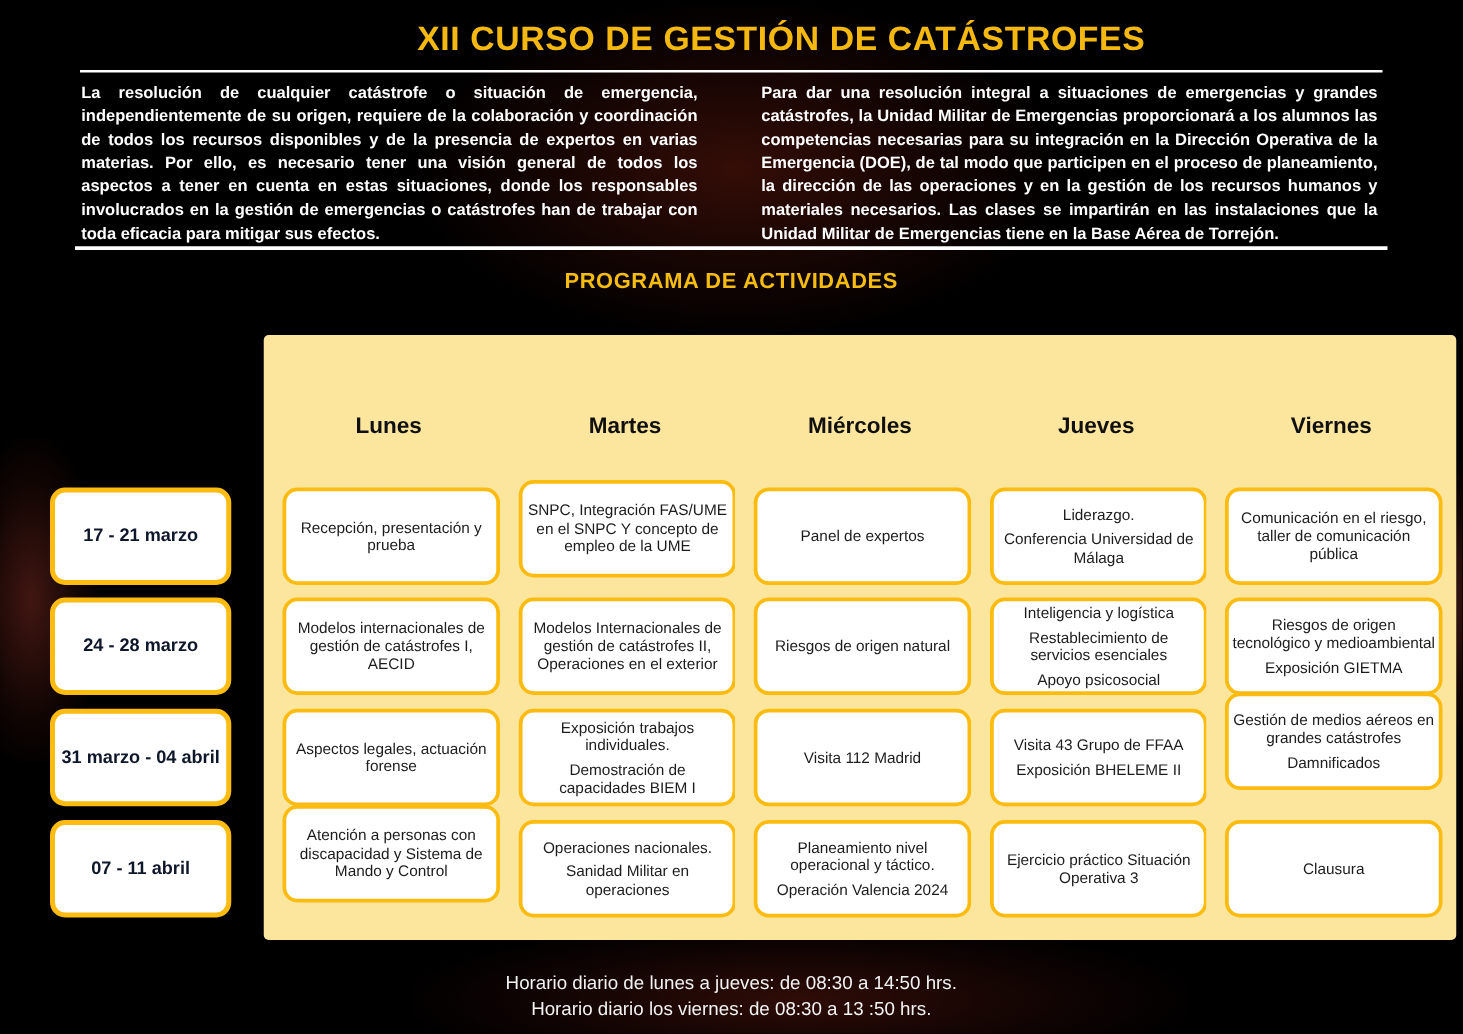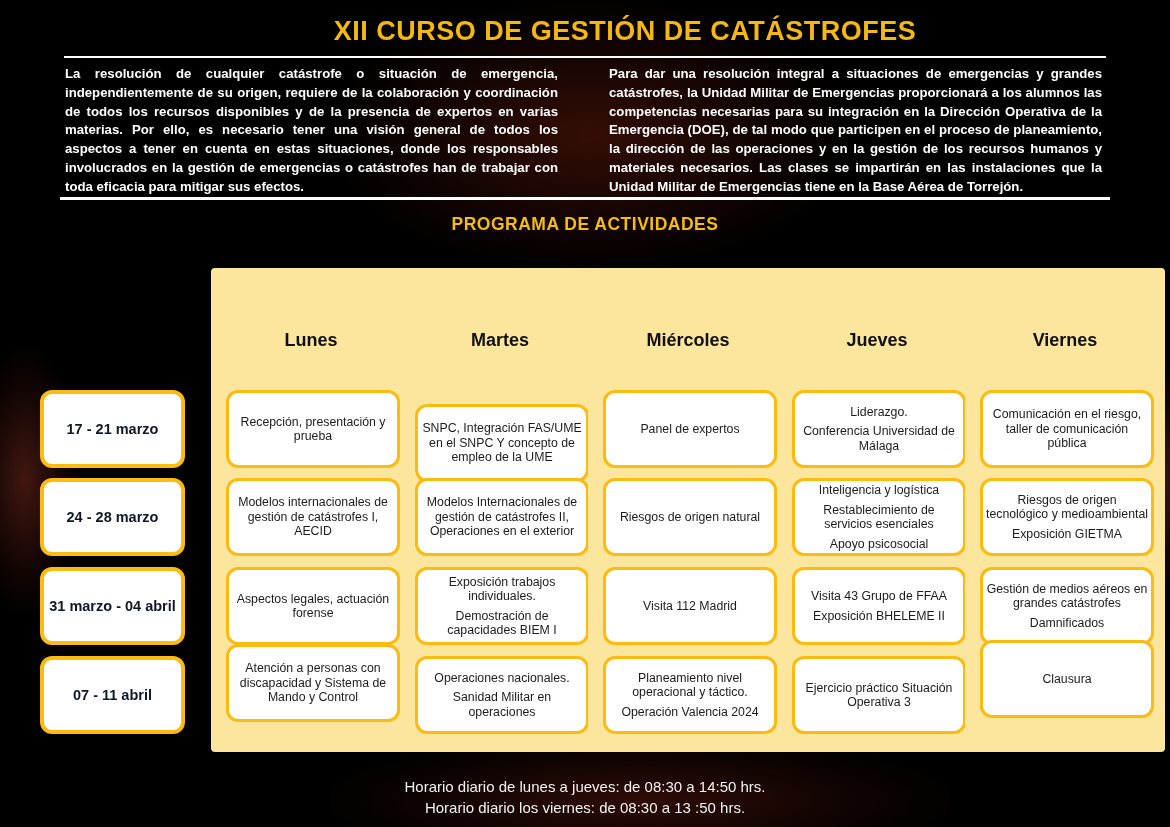--- a/index.html
+++ b/index.html
@@ -114,21 +114,21 @@
         </div>
         <div class="cell" style="top: 299px;">
           <div class="cell-line">Aspectos legales, actuación forense</div>
         </div>
         <div class="cell" style="top: 376px;">
           <div class="cell-line">Atención a personas con discapacidad y Sistema de Mando y Control</div>
         </div>
       </div>
       <div class="day-column" style="left: 400px;">
         <div class="day-header">Martes</div>
-        <div class="cell" style="top: 136px;">
+        <div class="cell" style="top: 116px;">
           <div class="cell-line">SNPC, Integración FAS/UME en el SNPC Y concepto de empleo de la UME</div>
         </div>
         <div class="cell" style="top: 210px;">
           <div class="cell-line">Modelos Internacionales de gestión de catástrofes II, Operaciones en el exterior</div>
         </div>
         <div class="cell" style="top: 299px;">
           <div class="cell-line">Exposición trabajos individuales.</div>
           <div class="cell-line">Demostración de capacidades BIEM I</div>
         </div>
         <div class="cell" style="top: 388px;">
@@ -173,25 +173,25 @@
       </div>
       <div class="day-column" style="left: 965px;">
         <div class="day-header">Viernes</div>
         <div class="cell" style="top: 122px;">
           <div class="cell-line">Comunicación en el riesgo, taller de comunicación pública</div>
         </div>
         <div class="cell" style="top: 210px;">
           <div class="cell-line">Riesgos de origen tecnológico y medioambiental</div>
           <div class="cell-line">Exposición GIETMA</div>
         </div>
-        <div class="cell" style="top: 299px;">
+        <div class="cell" style="top: 286px;">
           <div class="cell-line">Gestión de medios aéreos en grandes catástrofes</div>
           <div class="cell-line">Damnificados</div>
         </div>
-        <div class="cell" style="top: 372px;">
+        <div class="cell" style="top: 388px;">
           <div class="cell-line">Clausura</div>
         </div>
       </div>
       <div class="date-label" style="top: 390px;">17 - 21 marzo</div>
       <div class="date-label" style="top: 478px;">24 - 28 marzo</div>
       <div class="date-label" style="top: 567px;">31 marzo - 04 abril</div>
       <div class="date-label" style="top: 656px;">07 - 11 abril</div>
     </div>
 
   <div class="footer">

